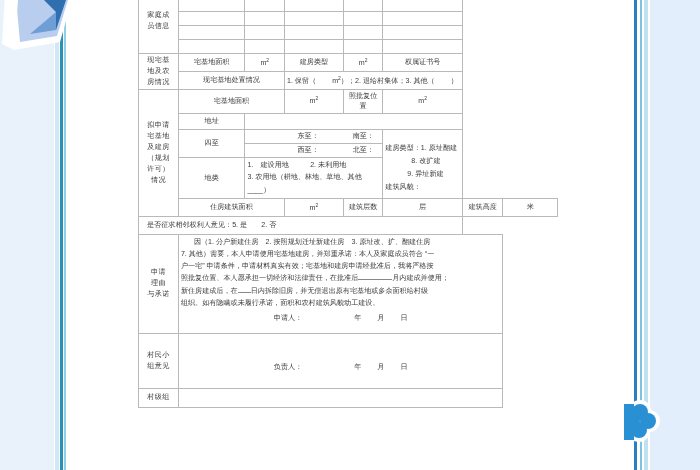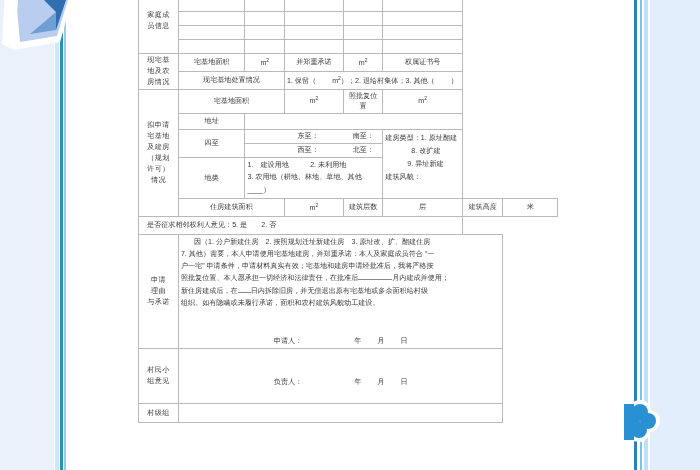--- a/index.html
+++ b/index.html
@@ -56,21 +56,21 @@
   .ctr{text-align:center;}
   .lft{text-align:left;padding-left:5px;}
   .blank{}
   .sup{font-size:5px;vertical-align:super;}
   .tall{height:20px;}
   .promise{
     text-align:left;padding:2px 6px 2px 6px;
     line-height:1.72;font-size:7.05px;
   }
   .indent{text-indent:13px;display:block;}
-  .sig{display:block;text-align:center;margin-top:26px;}
+  .sig{display:block;text-align:center;margin-top:3px;}
   .sig .gap{display:inline-block;width:52px;}
   .sig .gap2{display:inline-block;width:16px;}
   .ul{display:inline-block;border-bottom:1px solid #888;width:34px;}
   .ul-s{display:inline-block;border-bottom:1px solid #888;width:13px;}
 </style>
 </head>
 <body>
 
 <div id="deco">
   <div class="left-wash"></div>
@@ -147,21 +147,21 @@
   <tr>
     <td class="lbl" rowspan="2">
       <span>现宅基</span><br>
       <span>地及农</span><br>
       <span>房情况</span>
     </td>
     <td class="ctr" style="height:15px;width:70px">宅基地面积</td>
     <td class="ctr" style="width:38px">
       <span>m</span><span class="sup">2</span>
     </td>
-    <td class="ctr" style="width:60px">并郑重承诺</td>
+    <td class="ctr" style="width:60px">建房类型</td>
     <td class="ctr" style="width:38px">
       <span>m</span><span class="sup">2</span>
     </td>
     <td class="ctr" colspan="1" style="width:66px">权属证书号</td>
   </tr>
   <tr>
     <td class="ctr" colspan="2" style="height:15px">现宅基地处置情况</td>
     <td class="lft" colspan="3">
       <span>1. 保留（</span><span style="display:inline-block;width:16px"></span><span>m</span><span class="sup">2</span><span>）；2. 退给村集体；3. 其他（</span><span style="display:inline-block;width:16px"></span><span>）</span>
     </td>
@@ -189,21 +189,21 @@
   <tr>
     <td class="ctr" style="height:13px;width:32px">地址</td>
     <td class="blank" colspan="4"></td>
   </tr>
 
   <tr>
     <td class="ctr" rowspan="2">四至</td>
     <td colspan="3" style="height:13px;padding:0">
       <span style="display:inline-block;width:52px"></span><span>东至：</span><span style="display:inline-block;width:34px"></span><span>南至：</span>
     </td>
-    <td rowspan="3" class="lft" style="width:82px;line-height:1.85;padding-top:2px;vertical-align:top">
+    <td rowspan="3" class="lft" style="width:82px;line-height:1.85;padding-top:12px;vertical-align:top">
       <span>建房类型：1. 原址翻建</span><br>
       <span style="display:inline-block;width:26px"></span><span>8. 改扩建</span><br>
       <span style="display:inline-block;width:22px"></span><span>9. 异址新建</span><br>
       <span>建筑风貌：</span>
     </td>
   </tr>
   <tr>
     <td colspan="3" style="height:13px;padding:0">
       <span style="display:inline-block;width:52px"></span><span>西至：</span><span style="display:inline-block;width:34px"></span><span>北至：</span>
     </td>

